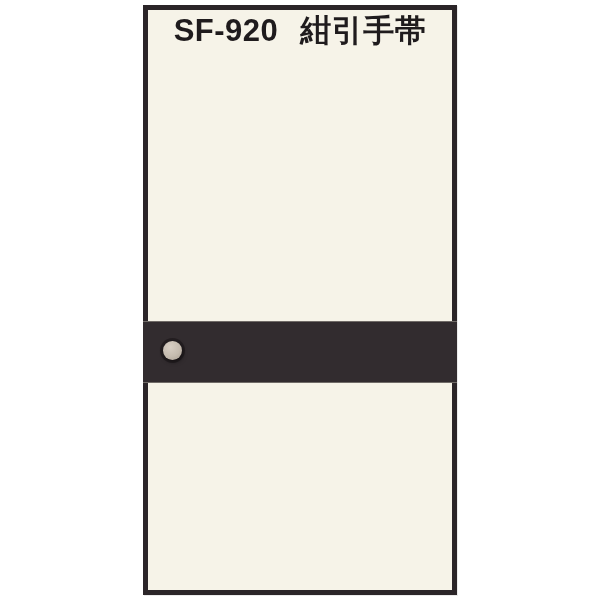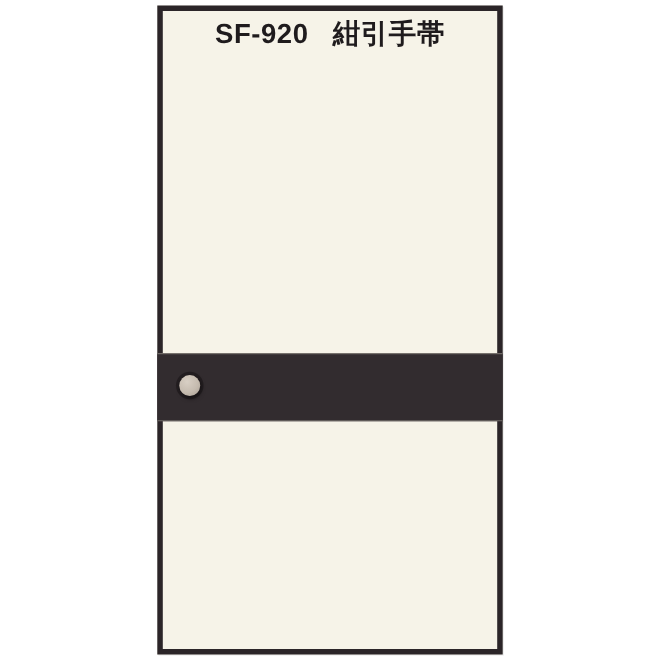--- a/index.html
+++ b/index.html
@@ -28,21 +28,21 @@
     border: 5px solid var(--card-border, #2b2528);
     background: var(--card-bg, #f6f3e8);
     box-shadow: 1px 1px 0 rgba(0,0,0,0.08);
   }
   .title {
     position: absolute;
     left: 0;
     right: 0;
     top: 4px;
     text-align: center;
-    font-size: 25px;
+    font-size: 31px;
     line-height: 34px;
     font-weight: bold;
     letter-spacing: 0.5px;
     color: var(--title-text, #1f1b1d);
     white-space: nowrap;
   }
   .title .name {
     margin-left: 22px;
   }
   .band {

